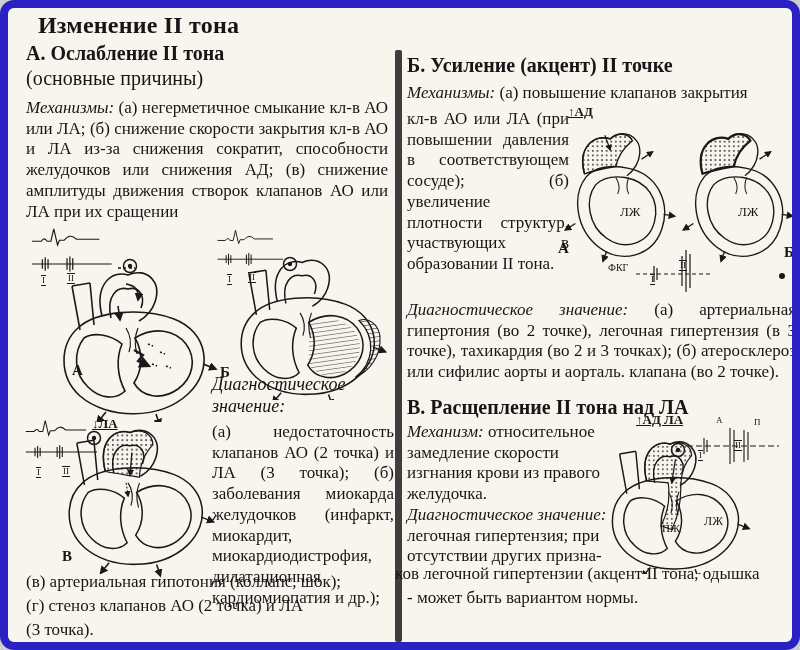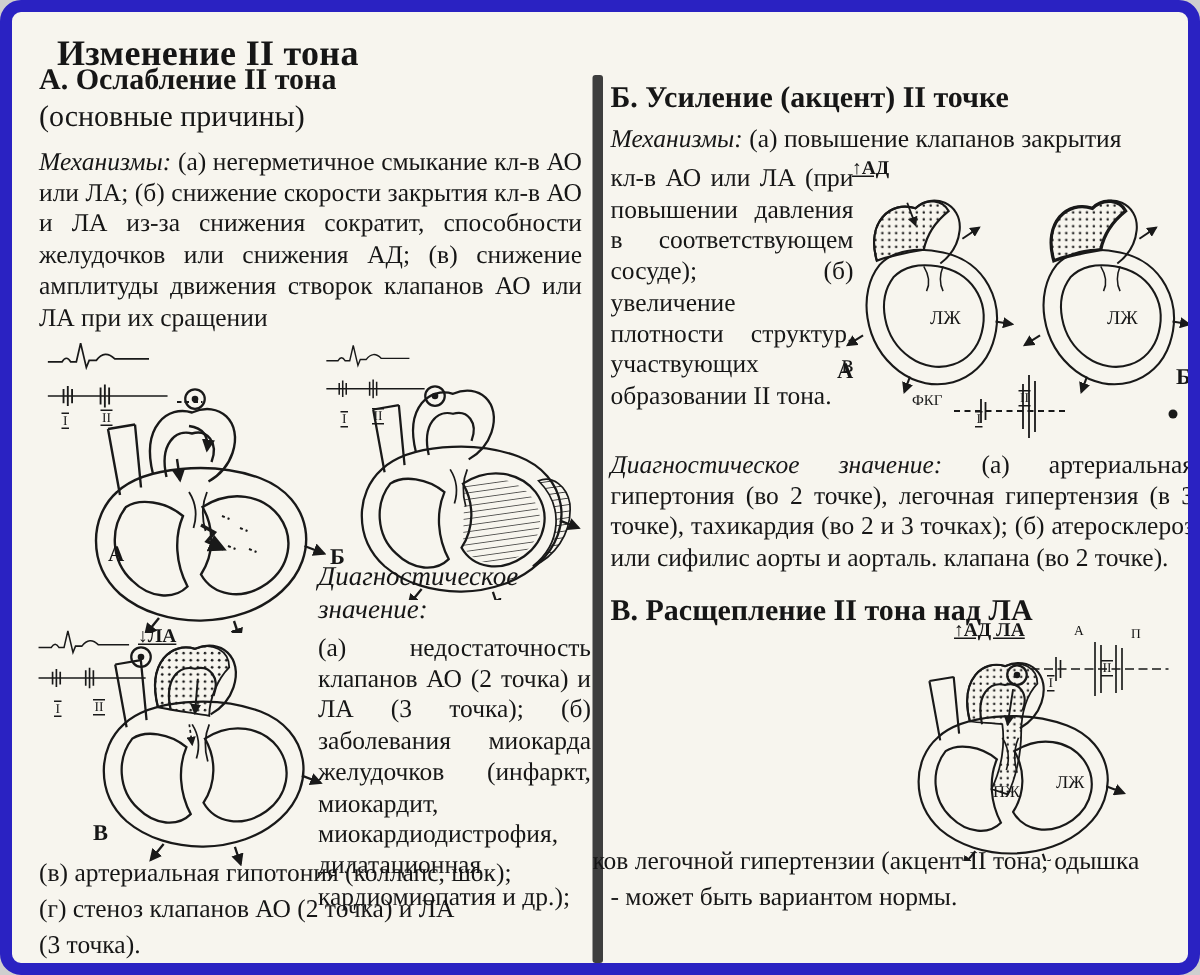--- a/index.html
+++ b/index.html
@@ -68,21 +68,21 @@
       <path d="M52,56 q6,10 2,18 M66,56 q-4,10 0,18" stroke-width="1.1"></path>
       <path d="M8,106 l-11,7" marker-end="url(#arw)"></path>
       <path d="M42,136 l-4,11" marker-end="url(#arw)"></path>
       <path d="M104,96 l12,2" marker-end="url(#arw)"></path>
     </g>
   </defs>
 </svg>
 
 <div id="page">
 
-  <div class="abs h1" style="left:30px;top:4px;margin-top:11px;">Изменение II тона</div>
+  <div class="abs h1" style="left:30px;top:4px;">Изменение II тона</div>
 
   <div class="abs divider" style="left:387px;top:42px;width:7px;height:592px;"></div>
 
   <div class="abs h2" style="left:18px;top:34px;">А. Ослабление II тона</div>
   <div class="abs sub" style="left:18px;top:59px;">(основные причины)</div>
 
   <div class="abs body-text" style="left:18px;top:90px;width:362px;">
     <span class="it">Механизмы:</span><span> (а) негерметичное смыкание кл-в АО или ЛА; (б) снижение скорости закрытия кл-в АО и ЛА из-за снижения сократит, способности желудочков или снижения АД; (в) снижение амплитуды движения створок клапанов АО или ЛА при их сращении</span>
   </div>
 
@@ -185,20 +185,24 @@
     <span class="abs rn" style="left:92px;top:142px;">I</span>
     <span class="abs rn" style="left:121px;top:128px;">II</span>
   </div>
 
   <div class="abs body-text" style="left:399px;top:292px;width:389px;">
     <span class="it">Диагностическое значение:</span><span> (а) артериальная гипертония (во 2 точке), легочная гипертензия (в 3 точке), тахикардия (во 2 и 3 точках); (б) атеросклероз или сифилис аорты и аорталь. клапана (во 2 точке).</span>
   </div>
 
   <div class="abs h2" style="left:399px;top:388px;">В. Расщепление II тона над ЛА</div>
 
+  <div class="abs body-text" style="left:399px;top:414px;width:210px;text-align:left;">
+    <span class="it">Механизм:</span><span> относительное замедление скорости изгнания крови из правого желудочка.</span><br>
+    <span class="it">Диагностическое значение:</span><span> легочная гипертензия; при отсутствии других призна-</span>
+  </div>
 
   <div class="abs fig" style="left:584px;top:404px;width:192px;height:162px;">
     <svg width="192" height="162" viewBox="0 0 192 162">
       <g stroke="#191919" fill="none" stroke-width="1.1">
         <path d="M95,34 h92" stroke-dasharray="6,3"></path>
         <path d="M112,26 v16 M115,28 v12"></path>
         <path d="M138,16 v36 M142,18 v32"></path>
         <path d="M152,18 v32 M156,20 v28"></path>
       </g>
       <use href="#g-stetho" transform="translate(86,38)"></use>

